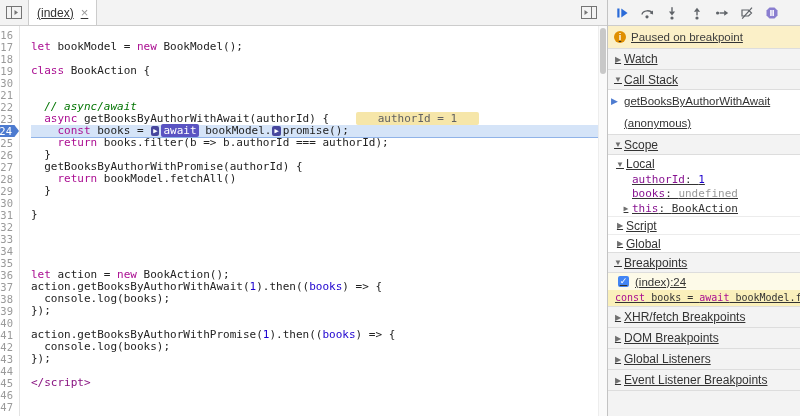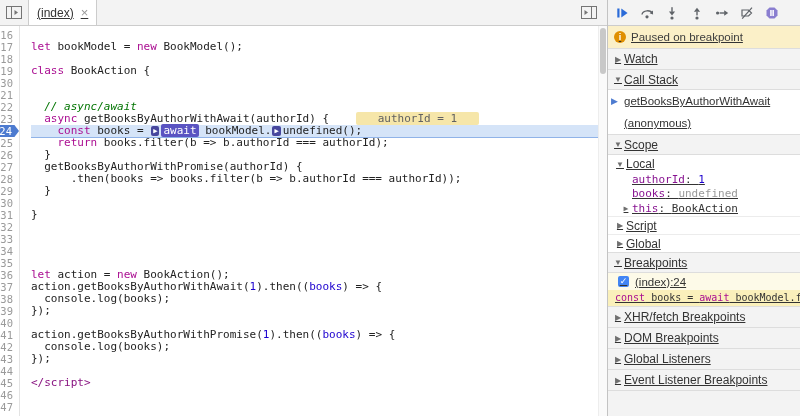--- a/index.html
+++ b/index.html
@@ -135,25 +135,25 @@
         </div>
       <div class="code" id="code">
           <div class="crow"></div>
           <div class="crow"><span class="tok-kw">let</span><span class="tok-p"> bookModel = </span><span class="tok-kw">new</span><span class="tok-p"> BookModel();</span></div>
           <div class="crow"></div>
           <div class="crow"><span class="tok-kw">class</span><span class="tok-p"> BookAction {</span></div>
           <div class="crow"></div>
           <div class="crow"></div>
           <div class="crow"><span class="tok-cmt">  // async/await</span></div>
           <div class="crow"><span class="tok-p">  </span><span class="tok-kw">async</span><span class="tok-p"> getBooksByAuthorWithAwait(authorId) { </span><span class="tok-hint">authorId = 1</span></div>
-          <div class="crow exec"><span class="tok-p">    </span><span class="tok-kw">const</span><span class="tok-p"> books = </span><span class="tok-step">▶</span><span class="tok-awaitkw">await</span><span class="tok-p"> bookModel.</span><span class="tok-step">▶</span><span class="tok-p">undefined();</span></div>
+          <div class="crow exec"><span class="tok-p">    </span><span class="tok-kw">const</span><span class="tok-p"> books = </span><span class="tok-step">▶</span><span class="tok-awaitkw">await</span><span class="tok-p"> bookModel.</span><span class="tok-step">▶</span><span class="tok-p">promise();</span></div>
           <div class="crow"><span class="tok-p">    </span><span class="tok-kw">return</span><span class="tok-p"> books.filter(b =&gt; b.authorId === authorId);</span></div>
           <div class="crow"><span class="tok-p">  }</span></div>
           <div class="crow"><span class="tok-p">  getBooksByAuthorWithPromise(authorId) {</span></div>
-          <div class="crow"><span class="tok-p">      .then(books =&gt; books.filter(b =&gt; b.authorId === authorId));</span></div>
+          <div class="crow"><span class="tok-p">    </span><span class="tok-kw">return</span><span class="tok-p"> bookModel.fetchAll()</span></div>
           <div class="crow"><span class="tok-p">  }</span></div>
           <div class="crow"></div>
           <div class="crow"><span class="tok-p">}</span></div>
           <div class="crow"></div>
           <div class="crow"></div>
           <div class="crow"></div>
           <div class="crow"></div>
           <div class="crow"><span class="tok-kw">let</span><span class="tok-p"> action = </span><span class="tok-kw">new</span><span class="tok-p"> BookAction();</span></div>
           <div class="crow"><span class="tok-p">action.getBooksByAuthorWithAwait(</span><span class="tok-num">1</span><span class="tok-p">).then((</span><span class="tok-def">books</span><span class="tok-p">) =&gt; {</span></div>
           <div class="crow"><span class="tok-p">  console.log(books);</span></div>

